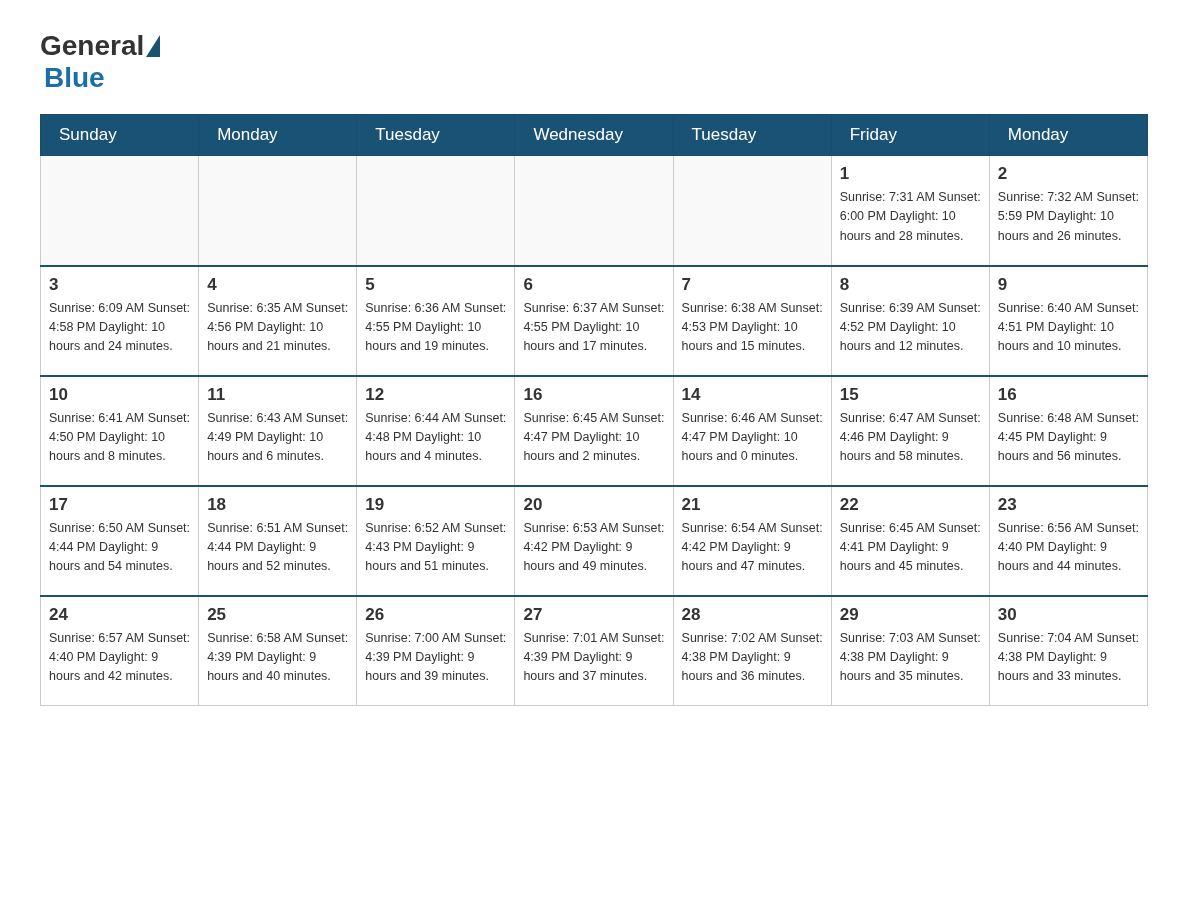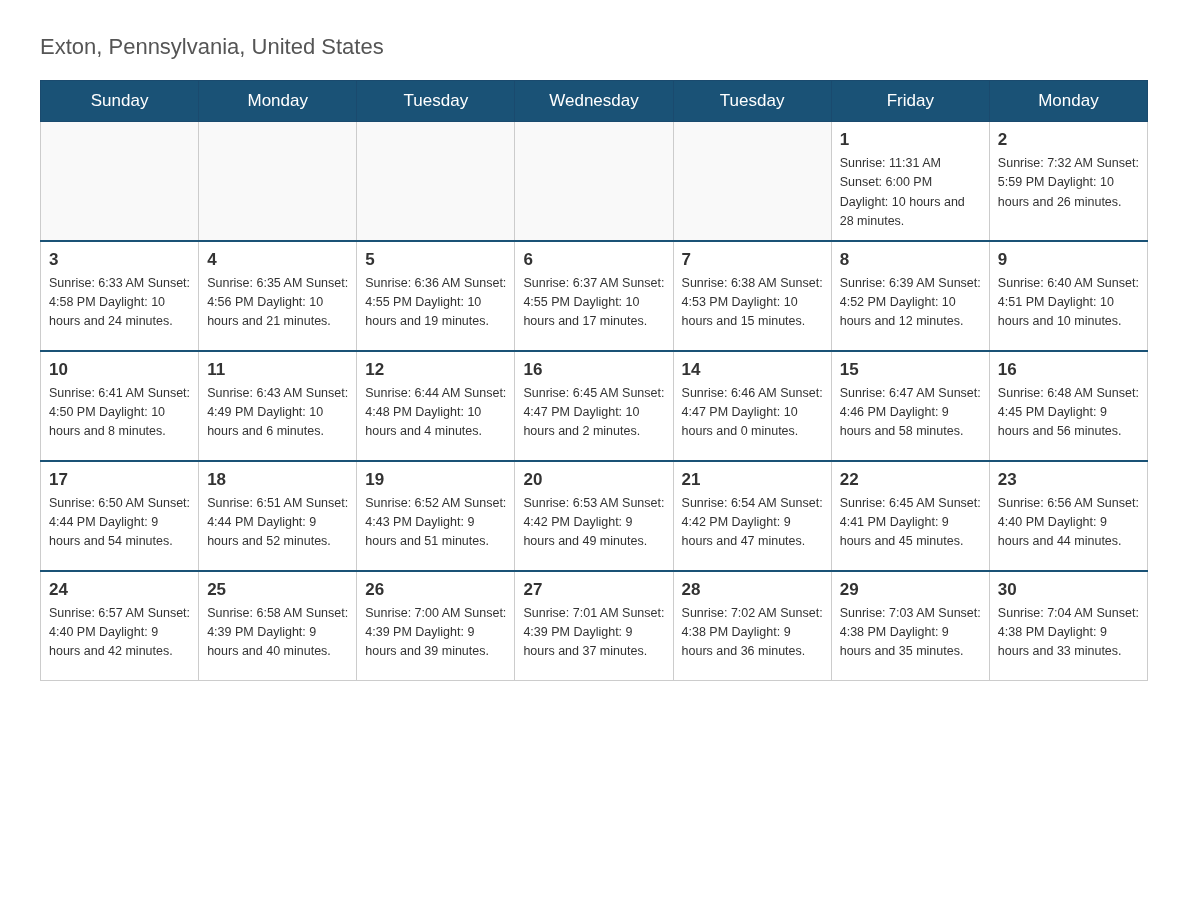--- a/index.html
+++ b/index.html
@@ -57,22 +57,22 @@
       margin-top: 4px;
     }
     .calendar-table {
       width: 100%;
       border-collapse: collapse;
       border: 1px solid #ccc;
     }
     .calendar-table th {
       background-color: #1a5276;
       color: #fff;
-      padding: 10px 8px;
-      text-align: center;
+      padding: 10px 18px;
+      text-align: left;
       font-size: 17px;
       font-weight: normal;
       border: 1px solid #1a4a6e;
       margin-left: 24px;
     }
     .calendar-table td {
       vertical-align: top;
       padding: 8px;
       border: 1px solid #ccc;
       width: 14.28%;
@@ -94,22 +94,30 @@
       background: #f9f9f9;
     }
     .row-separator td {
       border-top: 2px solid #1a5276;
     }
   </style>
 </head>
 <body>
 
 <div class="header-area">
+  <div class="logo-area">
+    <div class="logo-text">
+      <span class="logo-general">General</span>
+      <span class="logo-triangle"></span>
+    </div>
+    <div style="margin-left: 4px;">
+      <span class="logo-blue">Blue</span>
+    </div>
+  </div>
   <div class="title-area">
-    <div class="location-title">Exton, Pennsylvania, United States</div>
   </div>
 </div>
 
 <table class="calendar-table">
   <thead>
     <tr>
       <th>Sunday</th>
       <th>Monday</th>
       <th>Tuesday</th>
       <th>Wednesday</th>
@@ -120,37 +128,37 @@
   </thead>
   <tbody id="calendar-body">
   <tr>
         <td class="empty-cell"></td>
         <td class="empty-cell"></td>
         <td class="empty-cell"></td>
         <td class="empty-cell"></td>
         <td class="empty-cell"></td>
         <td>
           <div class="day-number">1</div>
-          <div class="day-info">Sunrise: 11:31 AM
+          <div class="day-info">Sunrise: 7:31 AM
 Sunset: 6:00 PM
 Daylight: 10 hours
 and 28 minutes.</div>
         </td>
         <td>
           <div class="day-number">2</div>
           <div class="day-info">Sunrise: 7:32 AM
 Sunset: 5:59 PM
 Daylight: 10 hours
 and 26 minutes.</div>
         </td>
       </tr>
       <tr class="row-separator">
         <td>
           <div class="day-number">3</div>
-          <div class="day-info">Sunrise: 6:33 AM
+          <div class="day-info">Sunrise: 6:09 AM
 Sunset: 4:58 PM
 Daylight: 10 hours
 and 24 minutes.</div>
         </td>
         <td>
           <div class="day-number">4</div>
           <div class="day-info">Sunrise: 6:35 AM
 Sunset: 4:56 PM
 Daylight: 10 hours
 and 21 minutes.</div>

